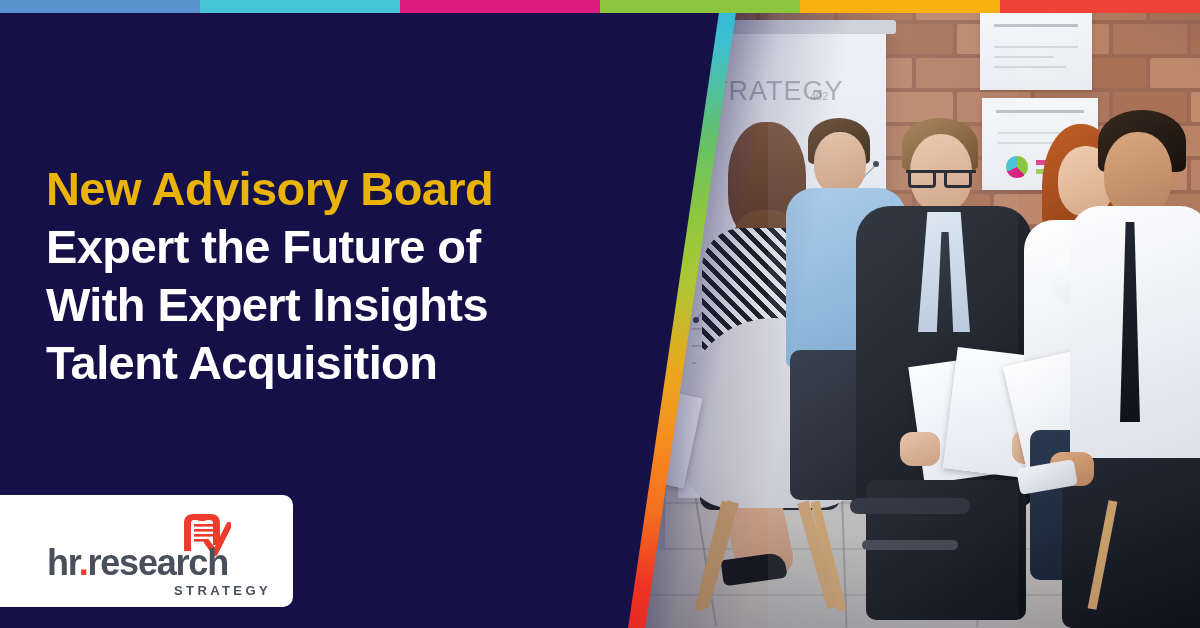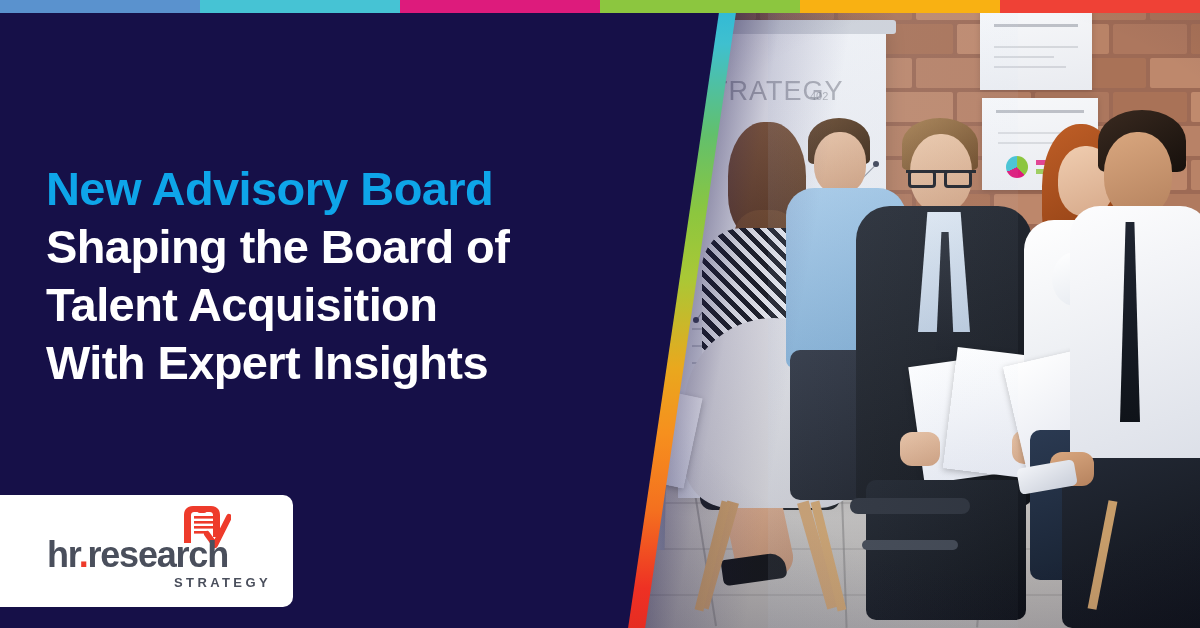--- a/index.html
+++ b/index.html
@@ -195,36 +195,36 @@
     width:620px;
     z-index:10;
   }
   #headline .line {
     font-size:47px;
     line-height:58px;
     font-weight:700;
     letter-spacing:-0.6px;
     white-space:nowrap;
   }
-  #headline .green { color:#0ea5e9; }
+  #headline .green { color:#eab308; }
   #headline .white { color:#ffffff; }
 
   
   #logo-card {
     position:absolute;
     left:0; top:495px;
     width:293px; height:112px;
     background:#ffffff;
     border-top-right-radius:10px;
     border-bottom-right-radius:10px;
     z-index:12;
   }
   #logo-inner {
     position:absolute;
-    left:47px; top:8px;
+    left:47px; top:16px;
     width:226px; height:80px;
   }
   #logo-mark {
     position:absolute;
     right:42px; top:0px;
     width:54px; height:46px;
   }
   #logo-wordmark {
     position:absolute;
     left:0; top:32px;
@@ -583,23 +583,23 @@
       <div class="seg" style="background: rgb(90, 146, 206);"></div>
       <div class="seg" style="background: rgb(70, 195, 212);"></div>
       <div class="seg" style="background: rgb(221, 27, 124);"></div>
       <div class="seg" style="background: rgb(140, 198, 63);"></div>
       <div class="seg" style="background: rgb(249, 177, 18);"></div>
       <div class="seg" style="background: rgb(239, 65, 54);"></div>
     </div>
 
   <div id="headline">
     <div class="line green">New Advisory Board</div>
-    <div class="line white">Shaping the Board of</div>
+    <div class="line white">Expert the Future of</div>
+    <div class="line white">With Expert Insights</div>
     <div class="line white">Talent Acquisition</div>
-    <div class="line white">With Expert Insights</div>
   </div>
 
   <div id="logo-card">
     <div id="logo-inner">
 
       <svg id="logo-mark" viewBox="0 0 54 46" xmlns="http://www.w3.org/2000/svg">
         <path d="M7 12 C7 6 11 3 16 3 L34 3 C39 3 43 6 43 12 L43 34 L36 34 L36 12 C36 10 34.5 9 33 9 L17 9 C15.5 9 14 10 14 12 L14 40 L7 40 Z" fill="#ee3b2b"></path>
         <rect x="20" y="4" width="10" height="6" rx="3" fill="#ee3b2b"></rect>
         <rect x="17" y="13" width="19" height="2.6" fill="#ee3b2b"></rect>
         <rect x="17" y="18" width="19" height="2.6" fill="#ee3b2b"></rect>

